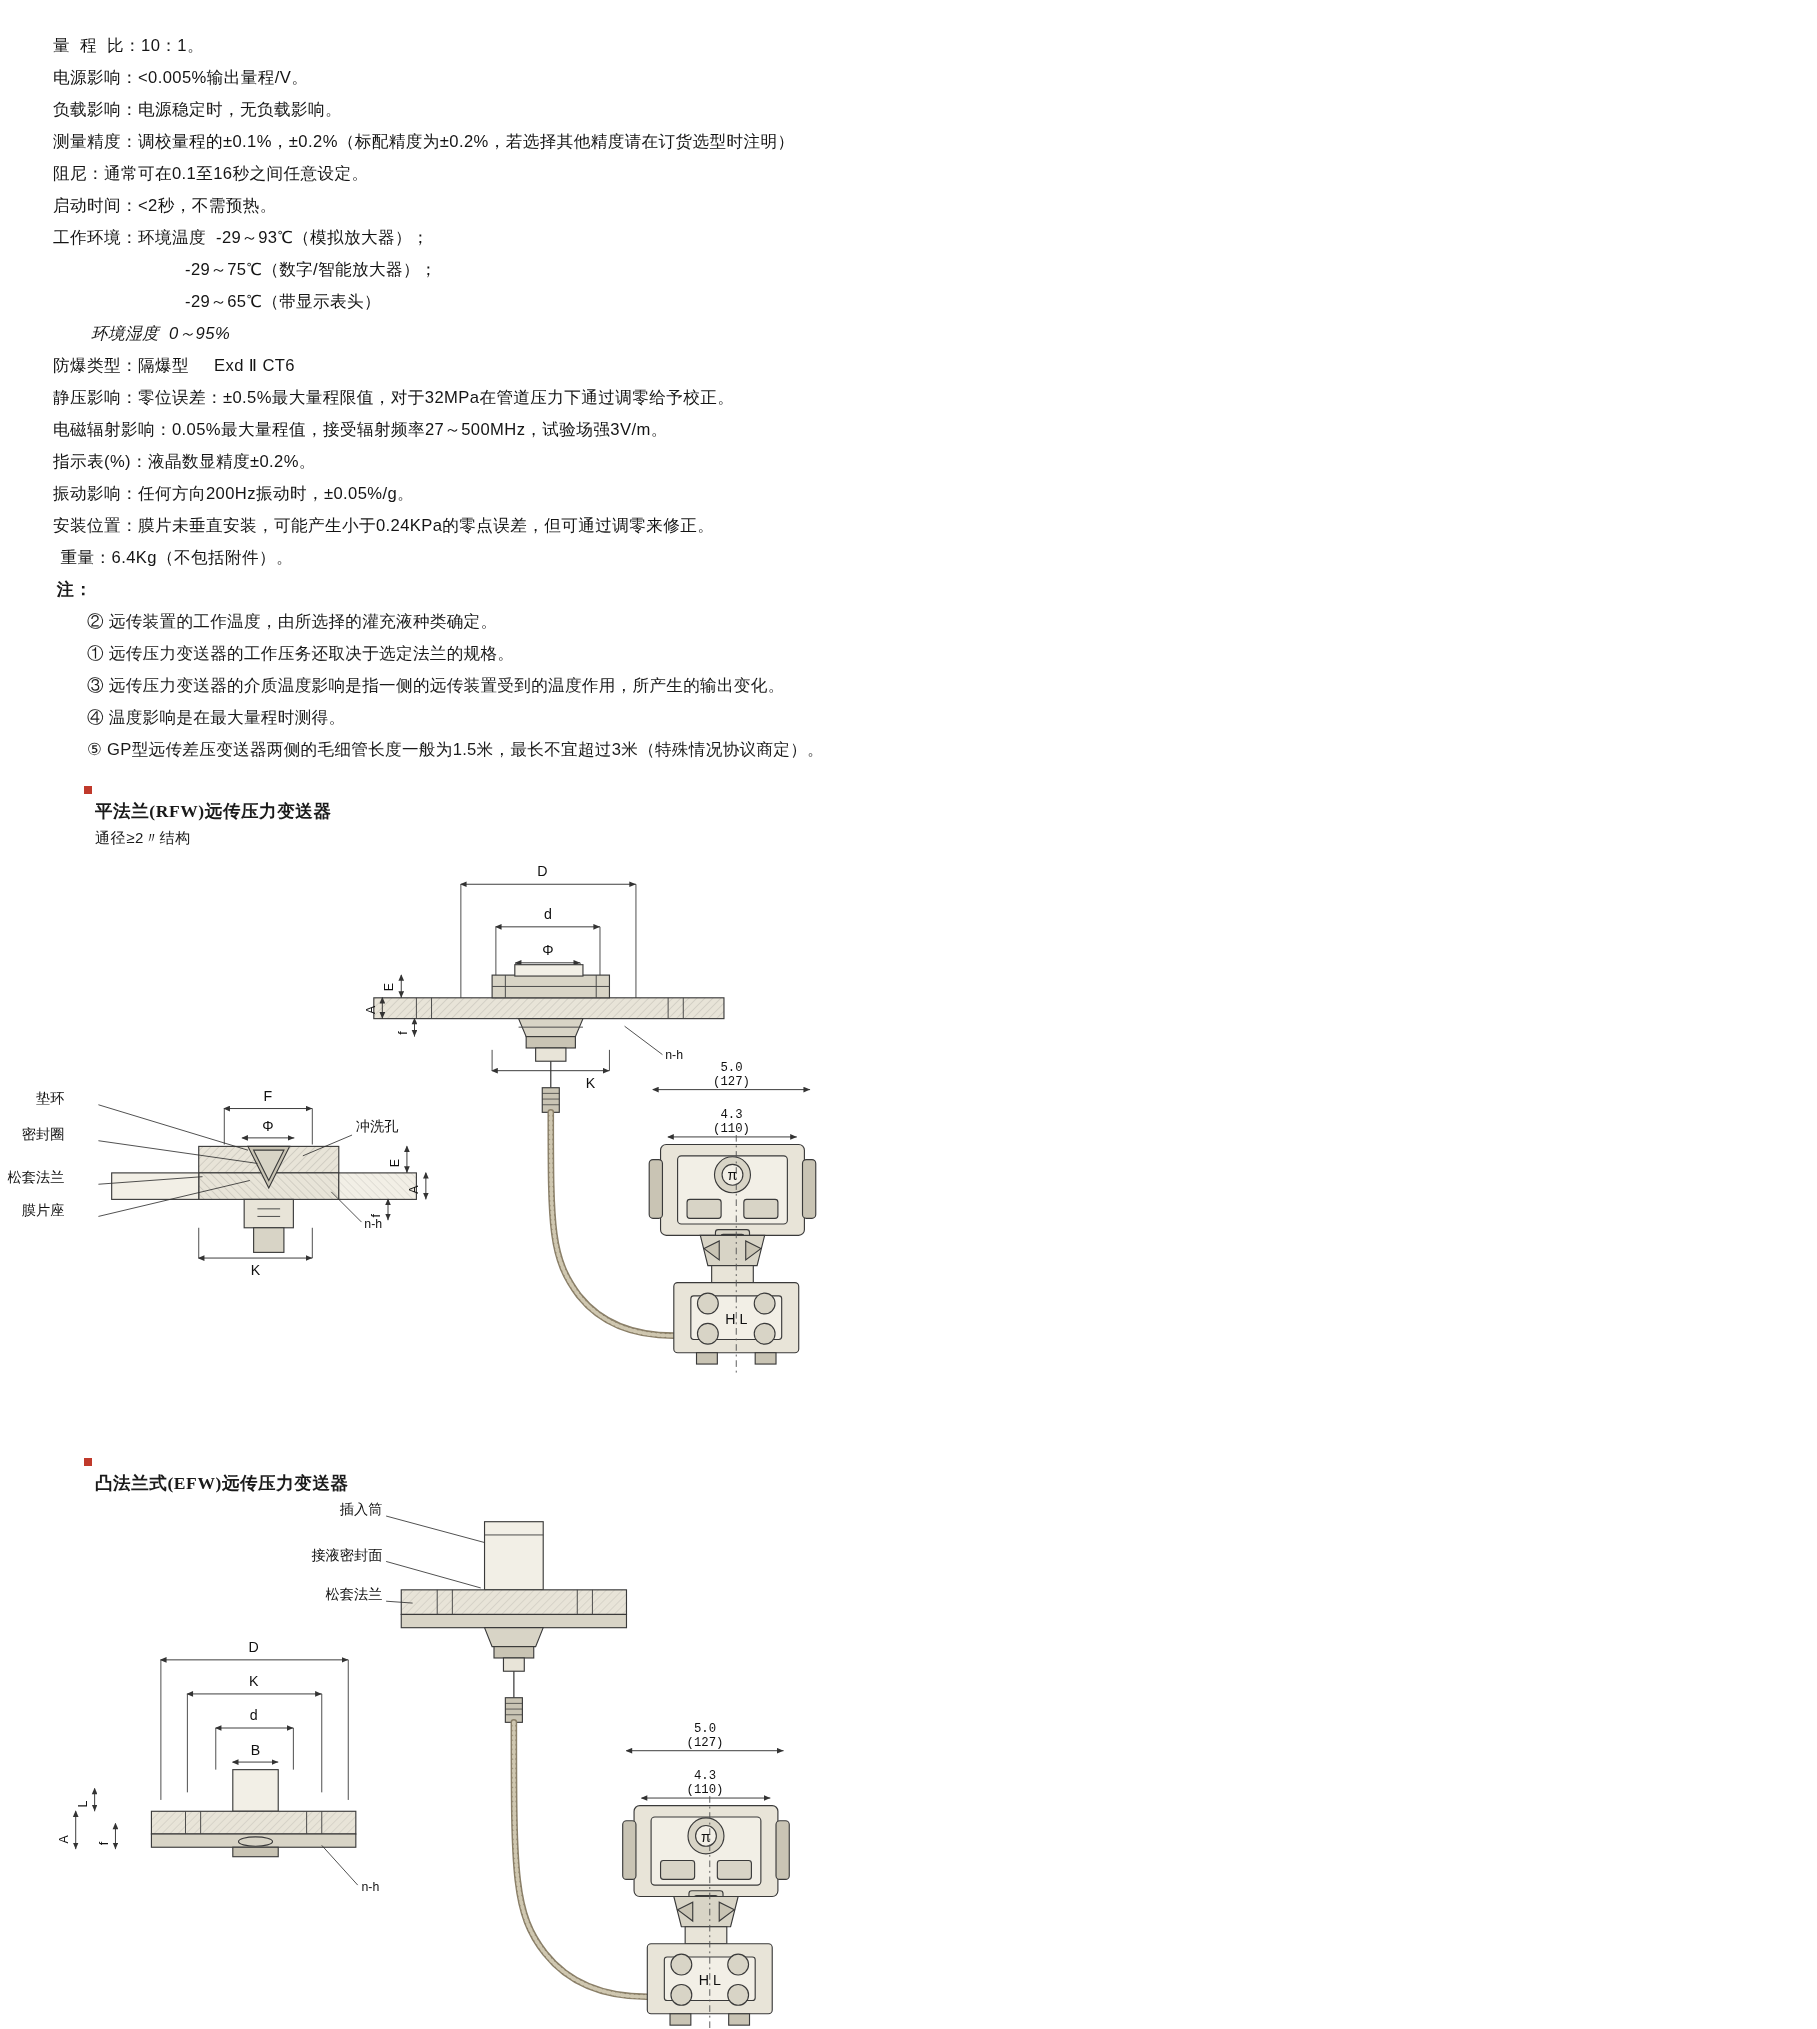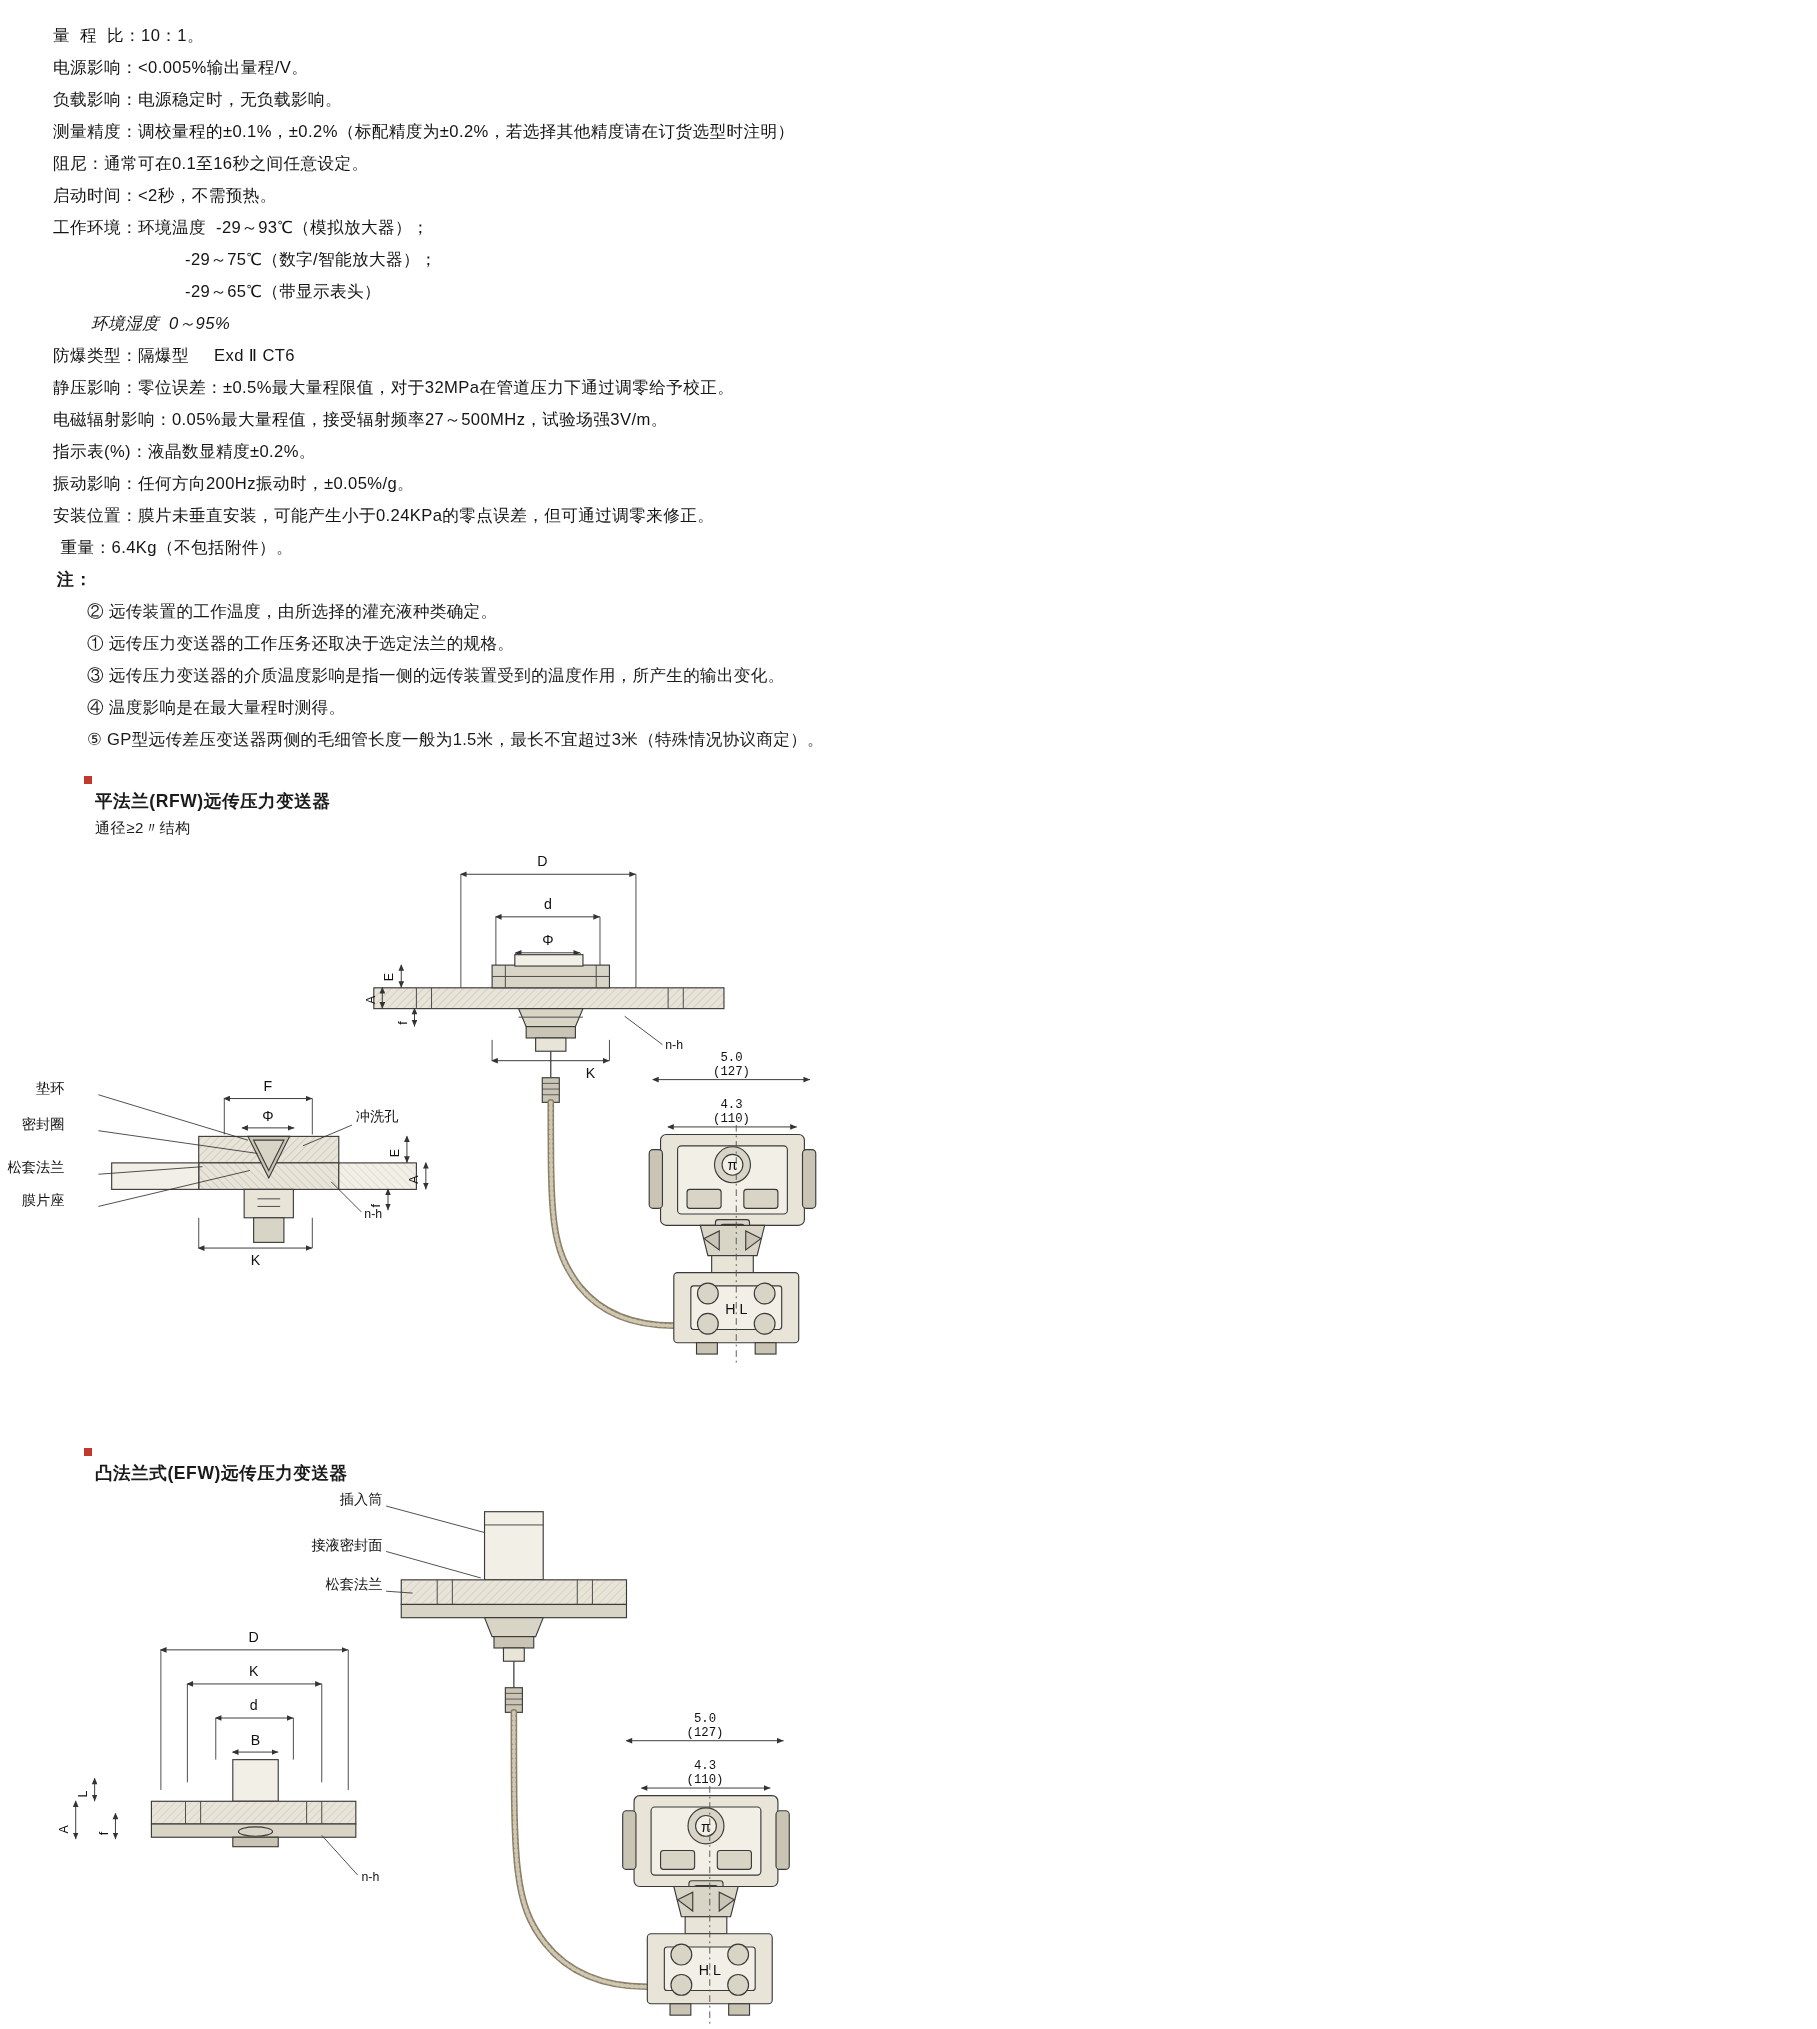--- a/index.html
+++ b/index.html
@@ -16,21 +16,21 @@
   }
   .page {
     position: relative;
     width: 1817px;
     min-height: 2030px;
     padding: 0;
     box-sizing: border-box;
   }
   
   .spec-block {
-    padding: 20px 0 0 53px;
+    padding: 30px 0 0 53px;
   }
   .spec-line {
     font-size: 16.6px;
     line-height: 32px;
     letter-spacing: 0.4px;
     white-space: pre;
     color: #141414;
   }
   .spec-line.ind1 { padding-left: 0; }
   .spec-line.ind2 { padding-left: 132px; }
@@ -64,20 +64,21 @@
     margin-left: -11.4px;
     margin-bottom: 0.9px;
   }
   .sec-head-row { padding-left: 42px; margin-top: 15px; }
   .sec-title {
     font-size: 17.5px;
     font-weight: 700;
     letter-spacing: 0.6px;
     padding-left: 0;
     line-height: 26.5px;
+    font-family: Liberation Serif, serif;
   }
   .sec-sub {
     font-size: 15px;
     letter-spacing: 0.6px;
     line-height: 26.5px;
     padding-left: 0;
     font-weight: 400;
   }
 
   

